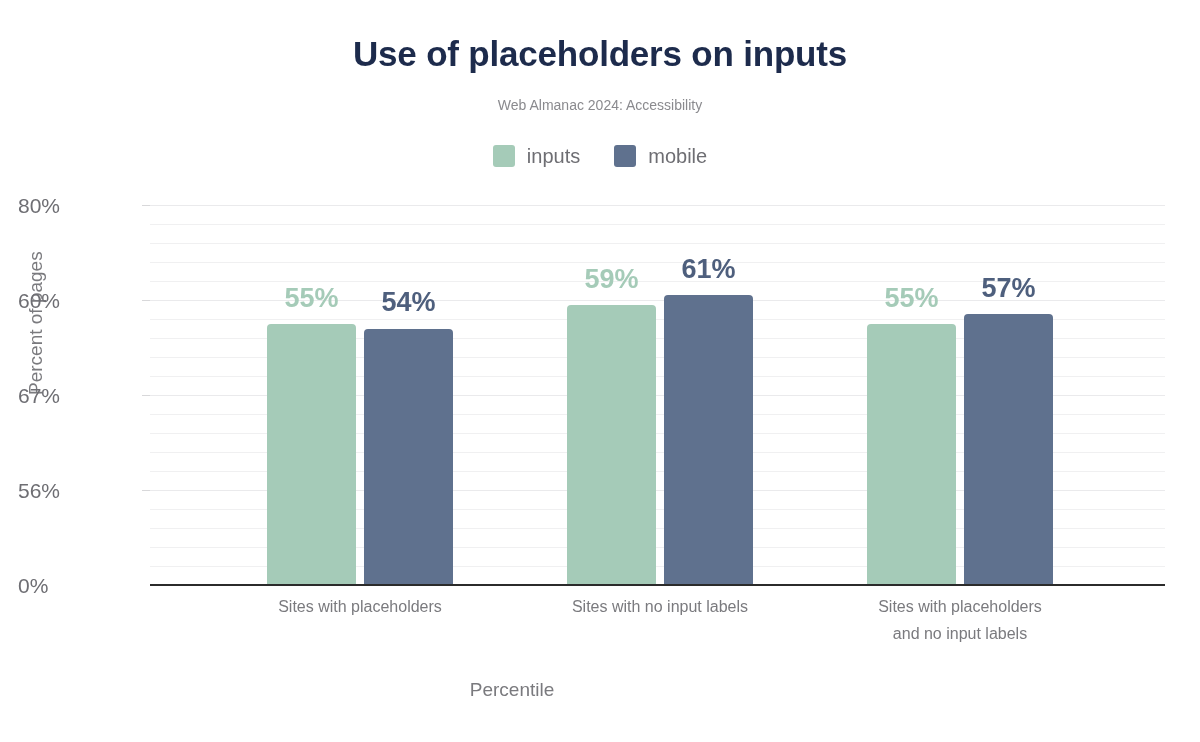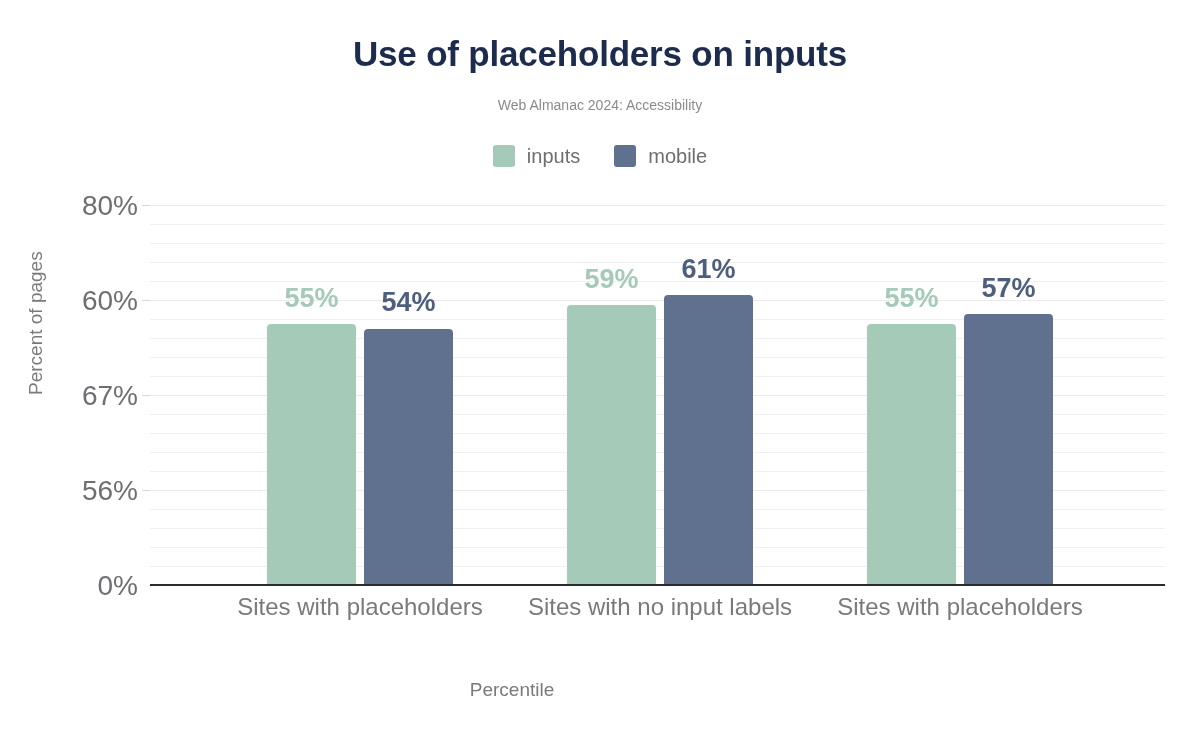--- a/index.html
+++ b/index.html
@@ -105,23 +105,22 @@
     top: 584px;
     width: 1015px;
     height: 2px;
     background: #2b2b2b;
   }
 
   
   .ytick {
     position: absolute;
     right: 1062px;      
-    text-align: right;
     width: 120px;
-    font-size: 28px;
+    font-size: 21px;
     color: #6e6e73;
     line-height: 21px;
     white-space: nowrap;
   }
   .ytick-mark {
     position: absolute;
     left: 142px;
     width: 9px;
     height: 1px;
     background: #d8d8da;
@@ -152,21 +151,21 @@
     font-weight: bold;
     line-height: 30px;
     white-space: nowrap;
   }
 
   
   .xcat {
     position: absolute;
     top: 593px;
     text-align: center;
-    font-size: 24px;
+    font-size: 16px;
     color: #7a7a7e;
     line-height: 27px;
   }
   .xaxis-title {
     position: absolute;
     top: 679px;
     left: 0;
     width: 1024px;
     text-align: center;
     font-size: 19px;
@@ -248,17 +247,18 @@
   <div class="baseline"></div>
 
   <div class="xcat" style="left:210px; width:300px;">
     <div>Sites with placeholders</div>
   </div>
   <div class="xcat" style="left:510px; width:300px;">
     <div>Sites with no input labels</div>
   </div>
   <div class="xcat" style="left:810px; width:300px;">
     <div>Sites with placeholders</div>
+    <div>and no input labels</div>
   </div>
 
   <div class="xaxis-title">Percentile</div>
 
 </div>
 
 </body></html>

